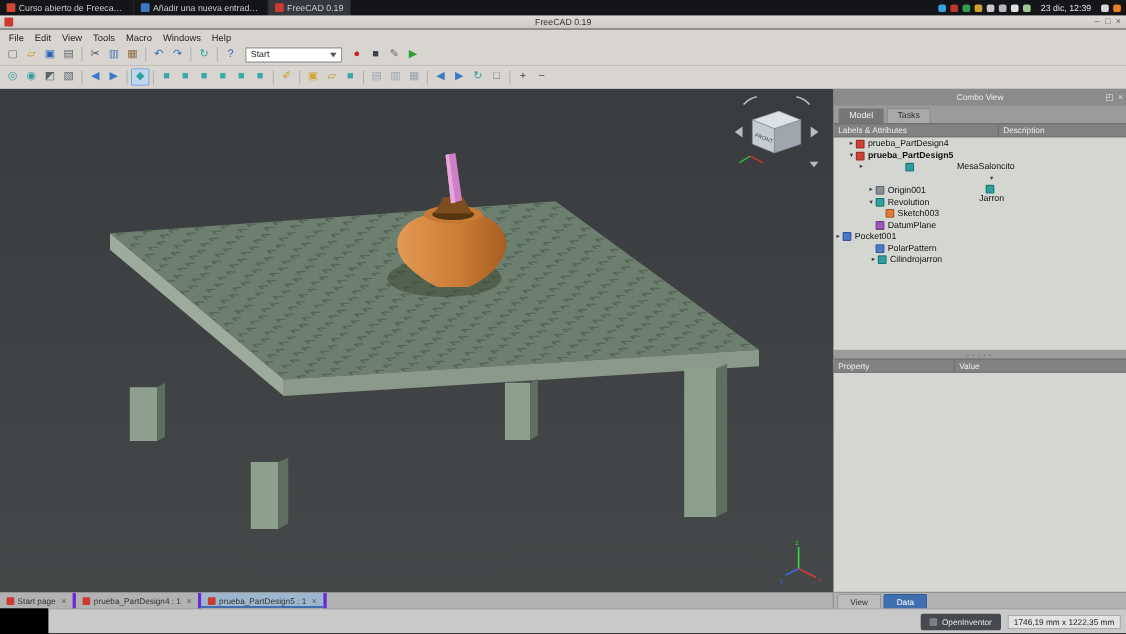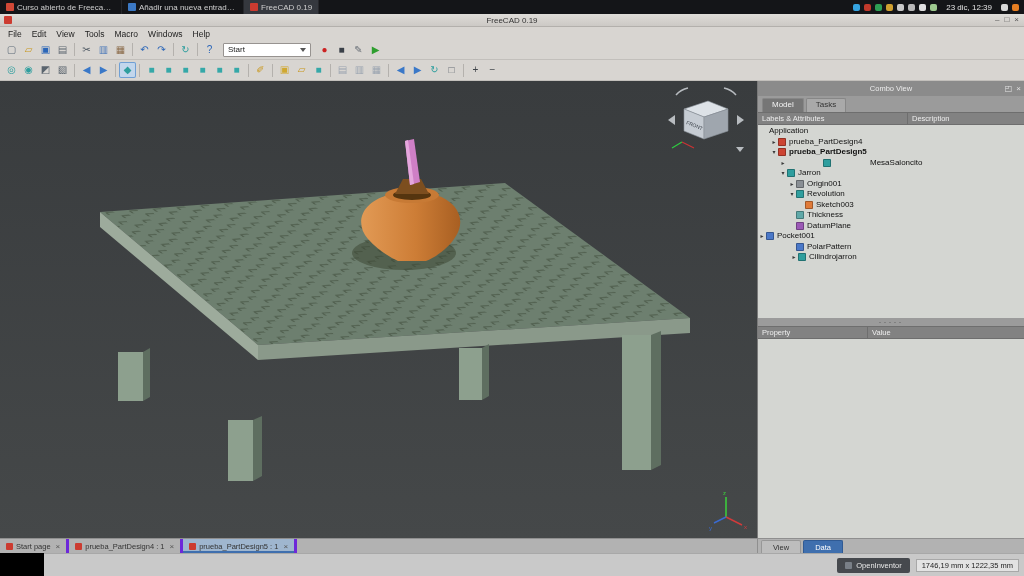--- a/index.html
+++ b/index.html
@@ -306,63 +306,54 @@
       </div>
       <div class="cv-tabs" id="cv-tabs">
           <span class="cv-tab active">Model</span>
           <span class="cv-tab">Tasks</span>
         </div>
       <div class="gridhead tree-head">
         <span class="gh-c1">Labels &amp; Attributes</span>
         <span class="gh-c2">Description</span>
       </div>
       <div class="tree-body" id="tree">
-          <div class="tree-row" style="padding-left: 3px;">
-            <span class="tree-arrow"></span>
-            <span class="tree-label">Application</span>
-          </div>
           <div class="tree-row" style="padding-left: 12px;">
             <span class="tree-arrow">▸</span>
             <span class="tree-ico" style="background: rgb(204, 68, 51);"></span>
             <span class="tree-label">prueba_PartDesign4</span>
           </div>
           <div class="tree-row bold" style="padding-left: 12px;">
             <span class="tree-arrow">▾</span>
             <span class="tree-ico" style="background: rgb(204, 68, 51);"></span>
             <span class="tree-label">prueba_PartDesign5</span>
           </div>
           <div class="tree-row" style="padding-left: 21px; gap: 36px;">
             <span class="tree-arrow">▸</span>
             <span class="tree-ico" style="background: rgb(47, 158, 158);"></span>
             <span class="tree-label">MesaSaloncito</span>
           </div>
-          <div class="tree-row" style="padding-left: 21px;">
+          <div class="tree-row" style="padding-left: 21px; flex-direction: column;">
             <span class="tree-arrow">▾</span>
             <span class="tree-ico" style="background: rgb(47, 158, 158);"></span>
             <span class="tree-label">Jarron</span>
           </div>
           <div class="tree-row" style="padding-left: 30px;">
             <span class="tree-arrow">▸</span>
             <span class="tree-ico" style="background: rgb(138, 143, 148);"></span>
             <span class="tree-label">Origin001</span>
           </div>
           <div class="tree-row" style="padding-left: 30px;">
             <span class="tree-arrow">▾</span>
             <span class="tree-ico" style="background: rgb(47, 158, 158);"></span>
             <span class="tree-label">Revolution</span>
           </div>
           <div class="tree-row" style="padding-left: 39px;">
             <span class="tree-arrow"></span>
             <span class="tree-ico" style="background: rgb(224, 123, 57);"></span>
             <span class="tree-label">Sketch003</span>
-          </div>
-          <div class="tree-row" style="padding-left: 30px;">
-            <span class="tree-arrow"></span>
-            <span class="tree-ico" style="background: rgb(95, 168, 168);"></span>
-            <span class="tree-label">Thickness</span>
           </div>
           <div class="tree-row" style="padding-left: 30px;">
             <span class="tree-arrow"></span>
             <span class="tree-ico" style="background: rgb(155, 89, 182);"></span>
             <span class="tree-label">DatumPlane</span>
           </div>
           <div class="tree-row" style=" align-items: center;">
             <span class="tree-arrow">▸</span>
             <span class="tree-ico" style="background: rgb(74, 120, 200);"></span>
             <span class="tree-label">Pocket001</span>

